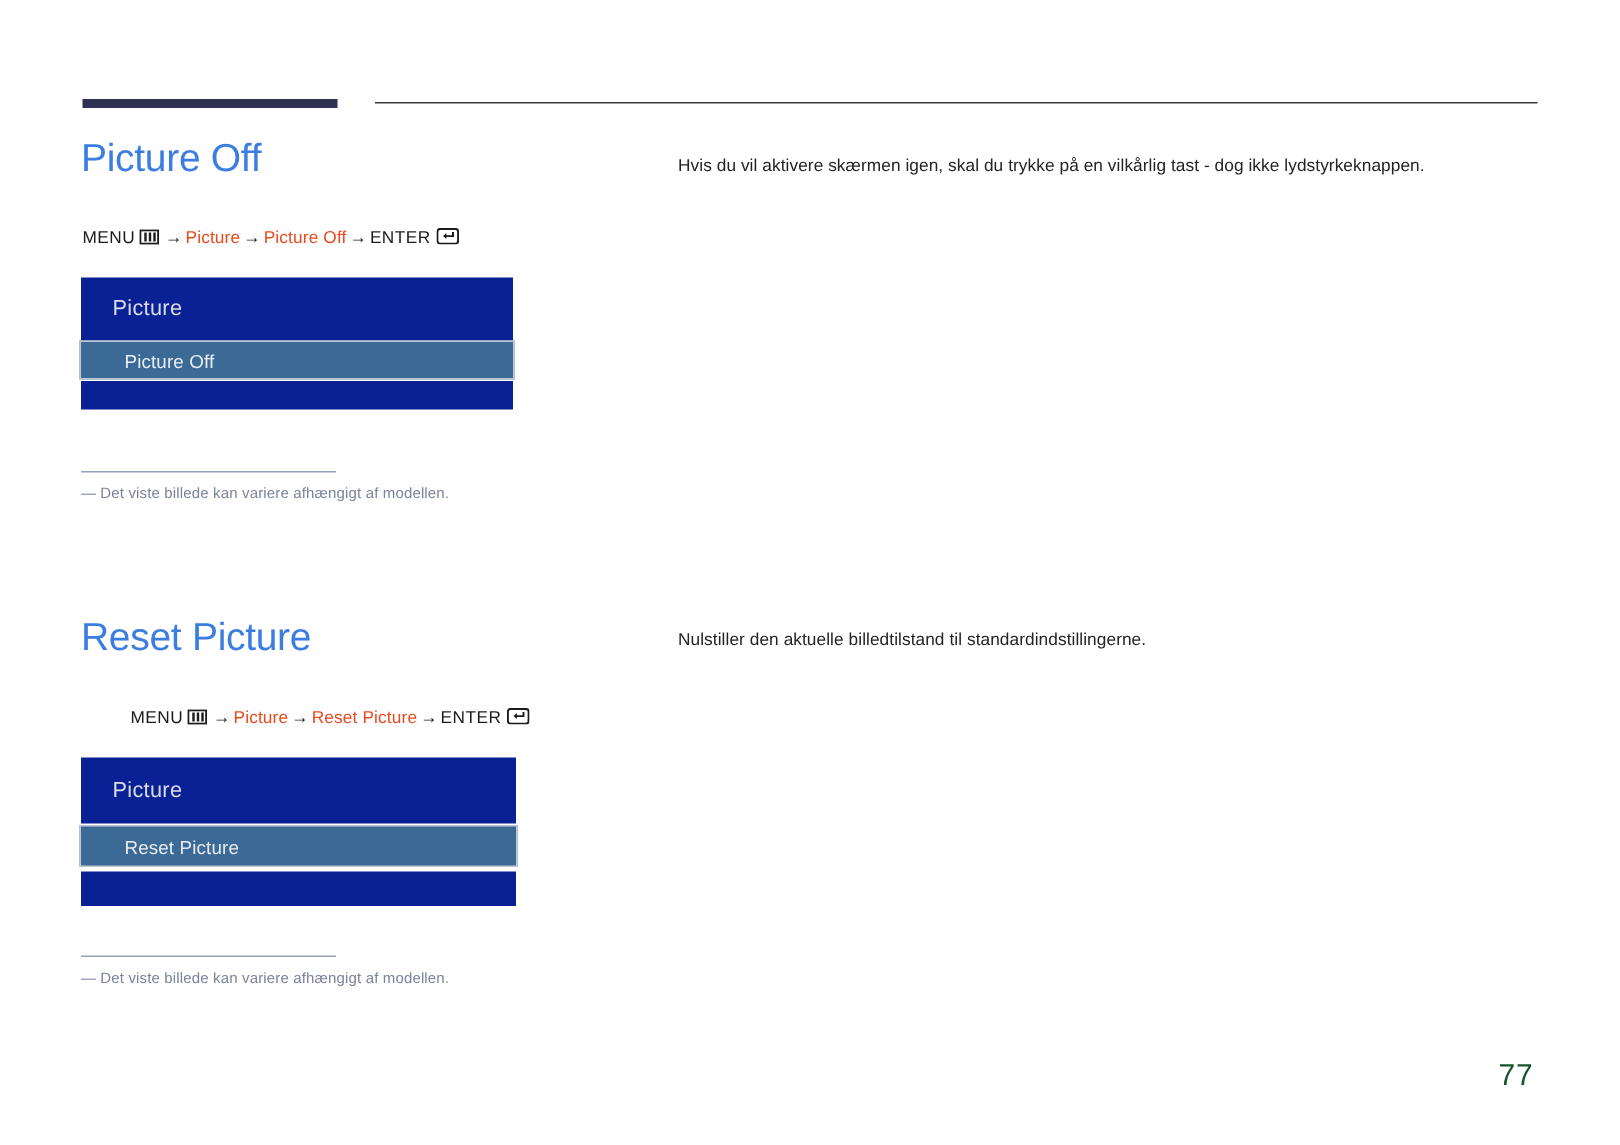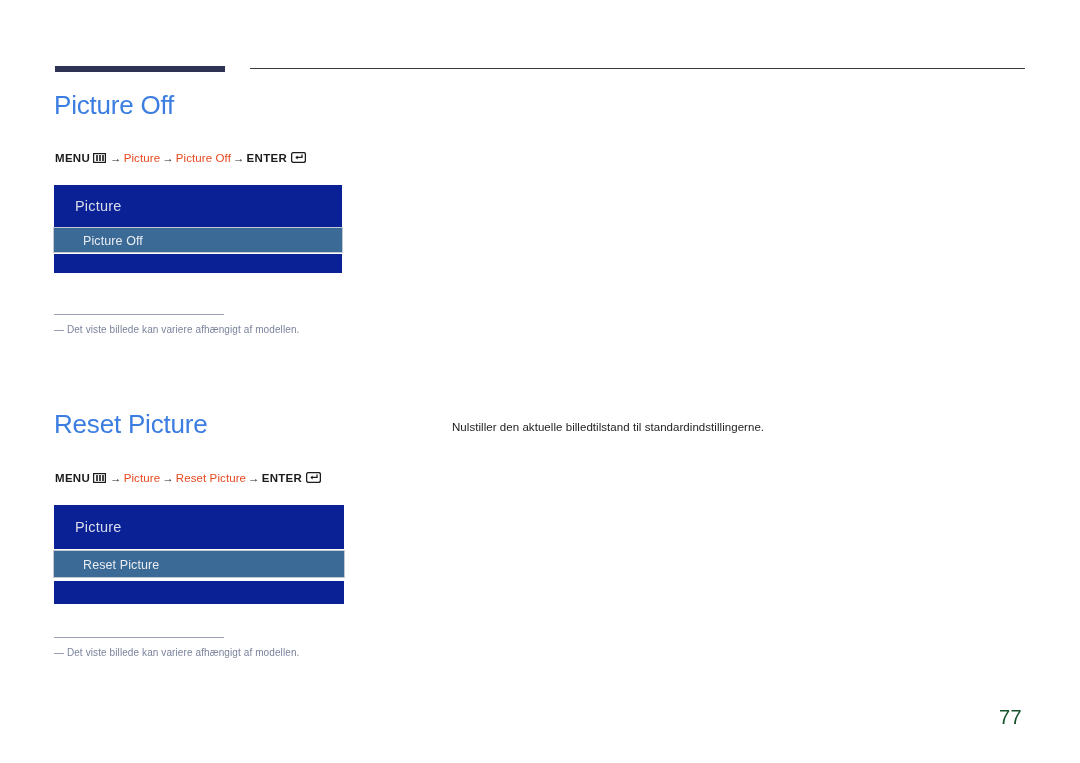--- a/index.html
+++ b/index.html
@@ -68,21 +68,21 @@
     font-size: 11.5px;
     color: #1b1b1b;
     white-space: nowrap;
     letter-spacing: 0.1px;
   }
   .breadcrumb .accent { color: #e8491f; }
   .breadcrumb .arrow {
     color: #1b1b1b;
     padding: 0 2px;
   }
-  .breadcrumb .word { font-weight: 700; letter-spacing: 0.3px; }
+  .breadcrumb .word { font-weight: 400; letter-spacing: 0.3px; }
 
   .icon-menu {
     display: inline-block;
     width: 13px;
     height: 10px;
     vertical-align: -1px;
     margin: 0 2px 0 3px;
     position: relative;
   }
   .icon-enter {
@@ -205,29 +205,30 @@
       <div class="osd-row-selected">Picture Off</div>
       <div class="osd-footer"></div>
     </div>
 
     <div class="footnote" style="top: 224px;">
       <div class="footnote-rule"></div>
       <div class="footnote-text"><span class="footnote-dash">―</span>&nbsp;<span>Det viste billede kan variere afhængigt af modellen.</span></div>
     </div>
 
     <div class="desc" style="top: 11px;">
+      <p>Hvis du vil aktivere skærmen igen, skal du trykke på en vilkårlig tast - dog ikke lydstyrkeknappen.</p>
     </div>
 
   </div>
 
   <div class="section section-2">
 
     <div class="heading">Reset Picture</div>
 
-    <div class="breadcrumb" style="top: 63px;">
+    <div class="breadcrumb" style="top: 63px; margin-left: 32px;">
       <span class="word">MENU</span><span class="icon-menu"><svg width="13" height="10" viewBox="0 0 13 10">
             <rect x="0.5" y="0.5" width="12" height="9" fill="none" stroke="#1b1b1b" stroke-width="1.4"></rect>
             <rect x="3.2" y="2" width="1.6" height="6" fill="#1b1b1b"></rect>
             <rect x="6.2" y="2" width="1.6" height="6" fill="#1b1b1b"></rect>
             <rect x="9.2" y="2" width="1.6" height="6" fill="#1b1b1b"></rect>
           </svg></span><span class="arrow">→</span><span class="accent">Picture</span><span class="arrow">→</span><span class="accent">Reset Picture</span><span class="arrow">→</span><span class="word">ENTER</span><span class="icon-enter"><svg width="15" height="11" viewBox="0 0 15 11">
             <rect x="0.6" y="0.6" width="13.8" height="9.8" rx="1.8" fill="none" stroke="#1b1b1b" stroke-width="1.3"></rect>
             <path d="M11 2.6 V5.4 H5.6" fill="none" stroke="#1b1b1b" stroke-width="1.3"></path>
             <path d="M6.6 3.4 L4.3 5.4 L6.6 7.4 Z" fill="#1b1b1b"></path>
           </svg></span>

